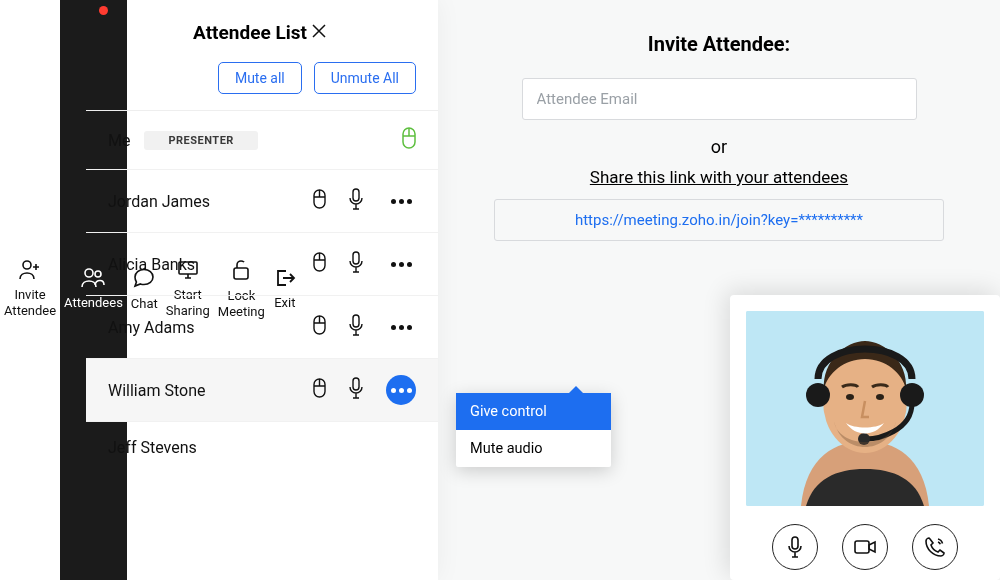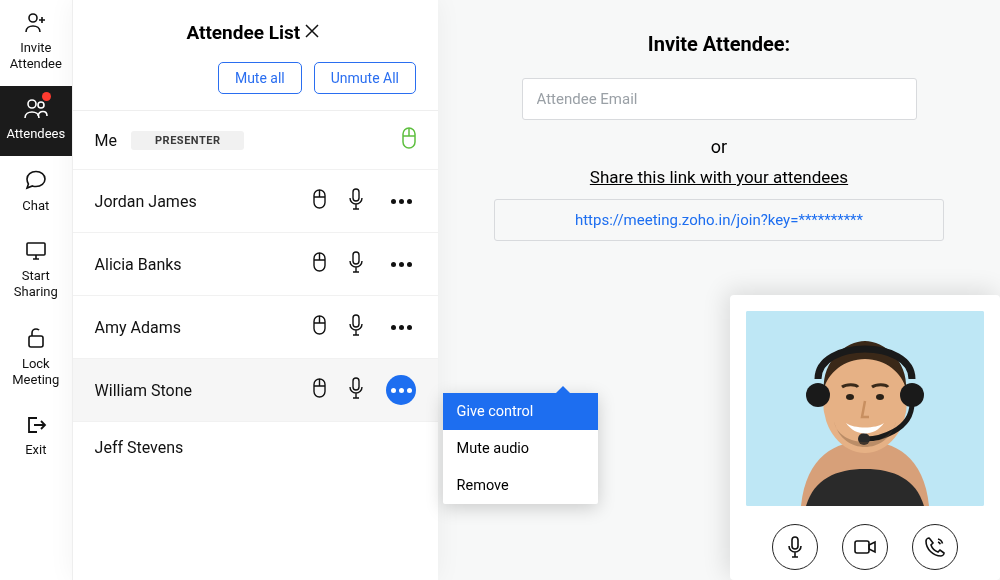--- a/index.html
+++ b/index.html
@@ -1,20 +1,20 @@
 <!DOCTYPE html>
 <html><head>
 <meta charset="utf-8">
 <style>
   * { box-sizing: border-box; margin: 0; padding: 0; font-family: -apple-system, BlinkMacSystemFont, "Segoe UI", Roboto, Helvetica, Arial, sans-serif; }
   body { width: 1000px; height: 580px; background: #f7f8f8; overflow: hidden; position: relative; }
   .app { display: flex; width: 100%; height: 100%; }
 
   
-  .sidebar { width: 85px; background: #fff; display: flex; flex-direction: column; }
+  .sidebar { width: 85px; background: #fff; display: flex; flex-direction: row; }
   .side-item { display: flex; flex-direction: column; align-items: center; justify-content: center; padding: 12px 4px 14px; gap: 6px; cursor: pointer; text-align: center; }
   .side-item span.label { font-size: 13px; line-height: 16px; color: #111; }
   .side-item.active { background: #1b1b1b; }
   .side-item.active span.label { color: #fff; }
   .side-item .notif { position: absolute; top: 6px; left: 50%; margin-left: 6px; width: 9px; height: 9px; background: #ff3b30; border-radius: 50%; }
   .side-item { position: relative; }
   .side-icon svg { display: block; }
 
   
   .panel { width: 435px; background: #fff; border-left: 1px solid #eee; display: flex; flex-direction: column; box-shadow: 0 0 25px rgba(0,0,0,.05); }
@@ -243,21 +243,20 @@
 
       <div class="row" style="border-bottom:none">
         <span class="name">Jeff Stevens</span>
         <span class="spacer"></span>
       </div>
 
       <div class="menu">
         <div class="menu-caret"></div>
         <div class="menu-item highlight">Give control</div>
         <div class="menu-item">Mute audio</div>
-        <div class="menu-item">Remove</div>
       </div>
 
     </div>
   </div>
 
   <div class="invite">
     <h3>Invite Attendee:</h3>
     <input class="email" type="text" placeholder="Attendee Email" style="">
     <div class="or">or</div>
     <div class="share-label">Share this link with your attendees</div>

